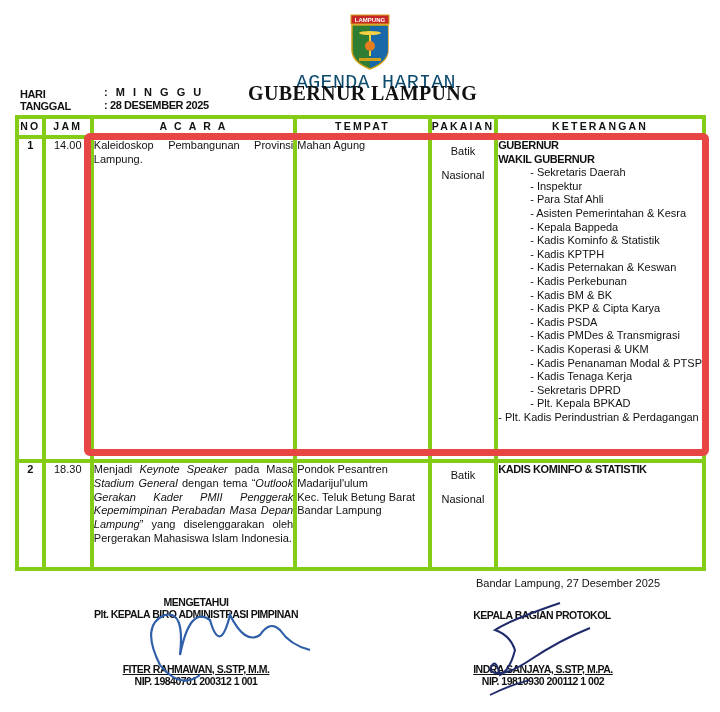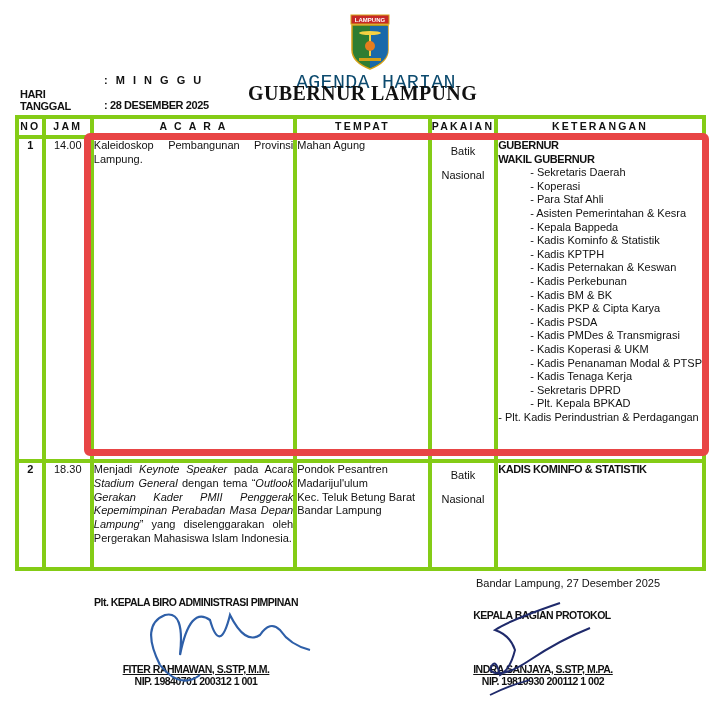--- a/index.html
+++ b/index.html
@@ -40,21 +40,21 @@
   <ellipse cx="21" cy="19" rx="11" ry="2" fill="#f5d142"></ellipse>
   <rect x="20" y="20" width="2" height="22" fill="#f5d142"></rect>
   <circle cx="21" cy="32" r="5" fill="#e57d1e"></circle>
   <rect x="10" y="44" width="22" height="3" fill="#d4a017"></rect>
 </svg>
 
 <div class="title-small">AGENDA HARIAN</div>
 <div class="title-big">GUBERNUR LAMPUNG</div>
 
 <div class="meta" style="left:20px; top:88px;">HARI</div>
-<div class="meta spaced" style="left:104px; top:74px;">: M I N G G U</div>
+<div class="meta spaced" style="left:104px; top:86px;">: M I N G G U</div>
 <div class="meta" style="left:20px; top:100px;">TANGGAL</div>
 <div class="meta" style="left:104px; top:99px;">: 28 DESEMBER 2025</div>
 
 <table class="agenda">
   <colgroup>
     <col style="width:27px">
       <col style="width:50px">
       <col style="width:218px">
       <col style="width:136px">
       <col style="width:59px">
@@ -74,21 +74,21 @@
     <tr style="height:324px;">
       <td class="c-no">1</td>
       <td class="c-jam">14.00</td>
       <td class="c-acara">Kaleidoskop Pembangunan Provinsi Lampung.</td>
       <td class="c-tempat">Mahan Agung</td>
       <td class="c-pakaian">Batik Nasional</td>
       <td class="c-ket">
         <div class="bold">GUBERNUR</div>
         <div class="bold">WAKIL GUBERNUR</div>
         <div class="ket-item">- Sekretaris Daerah</div>
-        <div class="ket-item">- Koperasi</div>
+        <div class="ket-item">- Inspektur</div>
         <div class="ket-item">- Para Staf Ahli</div>
         <div class="ket-item">- Asisten Pemerintahan &amp; Kesra</div>
         <div class="ket-item">- Kepala Bappeda</div>
         <div class="ket-item">- Kadis Kominfo &amp; Statistik</div>
         <div class="ket-item">- Kadis KPTPH</div>
         <div class="ket-item">- Kadis Peternakan &amp; Keswan</div>
         <div class="ket-item">- Kadis Perkebunan</div>
         <div class="ket-item">- Kadis BM &amp; BK</div>
         <div class="ket-item">- Kadis PKP &amp; Cipta Karya</div>
         <div class="ket-item">- Kadis PSDA</div>
@@ -97,40 +97,41 @@
         <div class="ket-item">- Kadis Penanaman Modal &amp; PTSP</div>
         <div class="ket-item">- Kadis Tenaga Kerja</div>
         <div class="ket-item">- Sekretaris DPRD</div>
         <div class="ket-item">- Plt. Kepala BPKAD</div>
         <div class="wrap-item">- Plt. Kadis Perindustrian &amp; Perdagangan</div>
       </td>
     </tr>
     <tr style="height:108px;">
       <td class="c-no">2</td>
       <td class="c-jam">18.30</td>
-      <td class="c-acara"><span>Menjadi </span><i>Keynote Speaker</i><span> pada Acara </span><i>Stadium General</i><span> dengan tema “</span><i>Outlook Gerakan Kader PMII Penggerak Kepemimpinan Perabadan Masa Depan Lampung</i><span>” yang diselenggarakan oleh Pergerakan Mahasiswa Islam Indonesia.</span></td>
+      <td class="c-acara"><span>Menjadi </span><i>Keynote Speaker</i><span> pada Masa </span><i>Stadium General</i><span> dengan tema “</span><i>Outlook Gerakan Kader PMII Penggerak Kepemimpinan Perabadan Masa Depan Lampung</i><span>” yang diselenggarakan oleh Pergerakan Mahasiswa Islam Indonesia.</span></td>
       <td class="c-tempat">
         <div>Pondok Pesantren</div>
         <div>Madarijul'ulum</div>
         <div style="white-space:nowrap;">Kec. Teluk Betung Barat</div>
         <div>Bandar Lampung</div>
       </td>
       <td class="c-pakaian">Batik Nasional</td>
       <td class="c-ket">
         <div class="bold">KADIS KOMINFO &amp; STATISTIK</div>
       </td>
     </tr>
   </tbody>
 </table>
 
 <div class="highlight"></div>
 
 <div class="place-date">Bandar Lampung, 27 Desember 2025</div>
 
 <div class="sign-title" style="left:80px; top:596px; width:232px;">
+  <div>MENGETAHUI</div>
   <div>Plt. KEPALA BIRO ADMINISTRASI PIMPINAN</div>
 </div>
 <div class="sign-title" style="left:80px; top:663px; width:232px;">
   <div class="sign-name">FITER RAHMAWAN, S.STP, M.M.</div>
   <div>NIP. 19840701 200312 1 001</div>
 </div>
 <svg class="signature" style="left:120px; top:595px;" width="200" height="95" viewBox="0 0 200 95">
   <path d="M40 70 Q20 30 45 20 Q65 15 60 60 Q70 10 90 25 Q100 60 110 20 Q125 50 140 40 Q150 25 160 35 Q170 50 190 55" fill="none" stroke="#2e5fa8" stroke-width="2.2"></path>
   <path d="M40 70 Q60 95 80 80" fill="none" stroke="#2e5fa8" stroke-width="2"></path>
 </svg>

